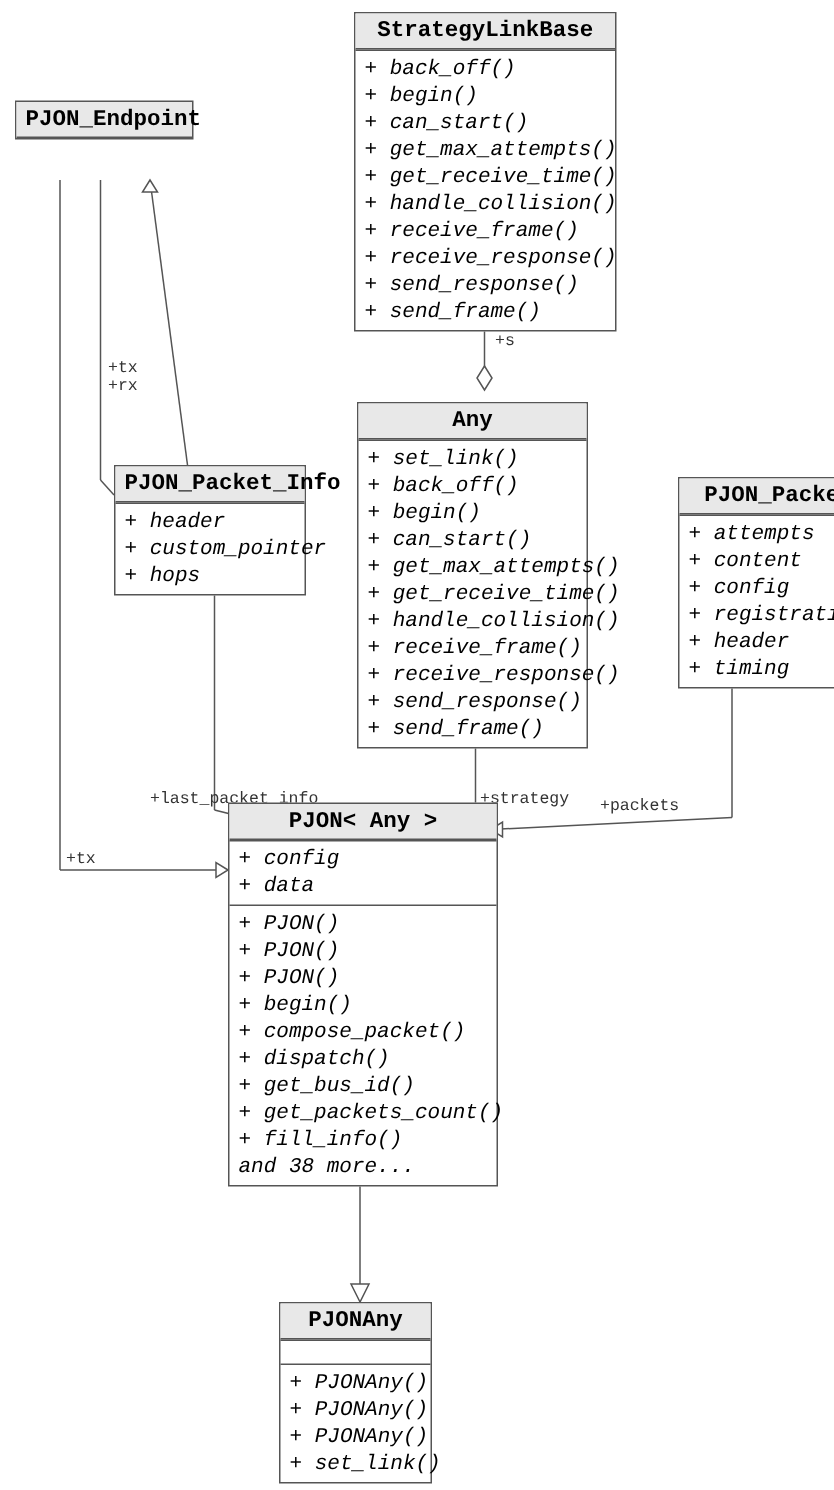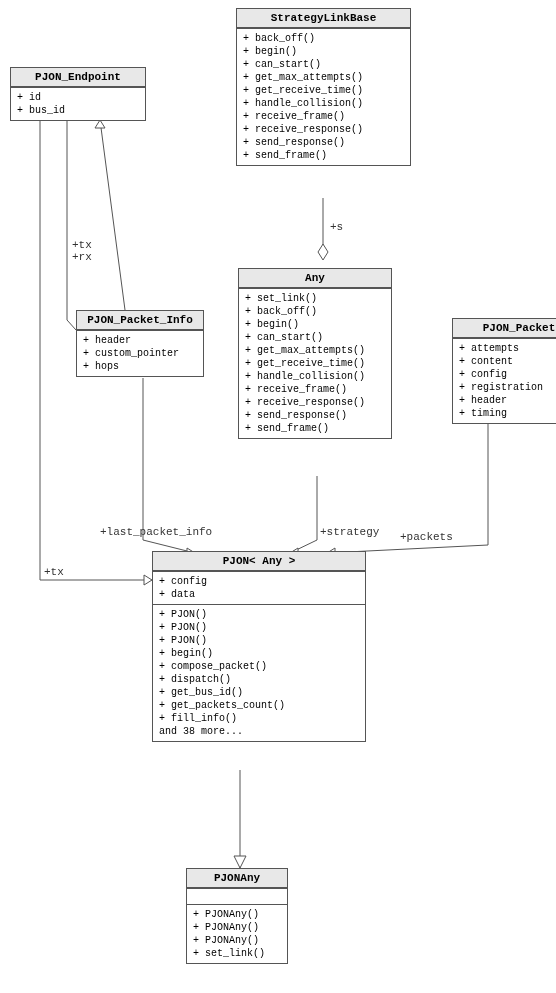--- a/index.html
+++ b/index.html
@@ -21,33 +21,34 @@
       position: absolute;
       border: 1px solid #555;
       background: #fff;
     }
     .uml-box-title {
       background: #e8e8e8;
       border-bottom: 1px solid #555;
       padding: 3px 6px;
       text-align: center;
       font-weight: bold;
-      font-size: 11px;
+      font-size: 15px;
     }
     .uml-box-section {
       border-top: 1px solid #555;
       padding: 3px 6px;
     }
     .uml-box-section:first-of-type {
       border-top: none;
     }
     .uml-line {
-      font-size: 10px;
+      font-size: 14px;
       padding: 1px 0;
       white-space: nowrap;
+      font-style: italic;
     }
     svg.connector-layer {
       position: absolute;
       top: 0; left: 0;
       width: 556px;
       height: 993px;
       pointer-events: none;
     }
   </style>
 </head>
@@ -102,26 +103,22 @@
       <div class="uml-line">+ get_max_attempts()</div>
       <div class="uml-line">+ get_receive_time()</div>
       <div class="uml-line">+ handle_collision()</div>
       <div class="uml-line">+ receive_frame()</div>
       <div class="uml-line">+ receive_response()</div>
       <div class="uml-line">+ send_response()</div>
       <div class="uml-line">+ send_frame()</div>
     </div>
   </div>
 
-  <div class="uml-box" style="left:10px; top:67px; width:136px;">
+  <div class="uml-box" style="left:10px; top:67px; width:119px;">
     <div class="uml-box-title">PJON_Endpoint</div>
-    <div class="uml-box-section">
-      <div class="uml-line">+ id</div>
-      <div class="uml-line">+ bus_id</div>
-    </div>
   </div>
 
   <div class="uml-box" style="left:238px; top:268px; width:154px;">
     <div class="uml-box-title">Any</div>
     <div class="uml-box-section">
       <div class="uml-line">+ set_link()</div>
       <div class="uml-line">+ back_off()</div>
       <div class="uml-line">+ begin()</div>
       <div class="uml-line">+ can_start()</div>
       <div class="uml-line">+ get_max_attempts()</div>
@@ -148,21 +145,21 @@
     <div class="uml-box-section">
       <div class="uml-line">+ attempts</div>
       <div class="uml-line">+ content</div>
       <div class="uml-line">+ config</div>
       <div class="uml-line">+ registration</div>
       <div class="uml-line">+ header</div>
       <div class="uml-line">+ timing</div>
     </div>
   </div>
 
-  <div class="uml-box" style="left:152px; top:551px; width:214px;">
+  <div class="uml-box" style="left:152px; top:535px; width:180px;">
     <div class="uml-box-title">PJON&lt; Any &gt;</div>
     <div class="uml-box-section">
       <div class="uml-line">+ config</div>
       <div class="uml-line">+ data</div>
     </div>
     <div class="uml-box-section">
       <div class="uml-line">+ PJON()</div>
       <div class="uml-line">+ PJON()</div>
       <div class="uml-line">+ PJON()</div>
       <div class="uml-line">+ begin()</div>

